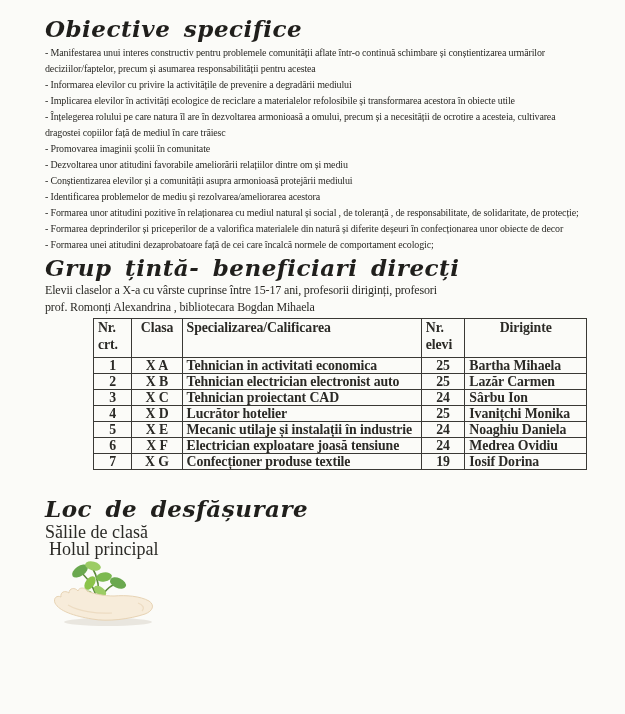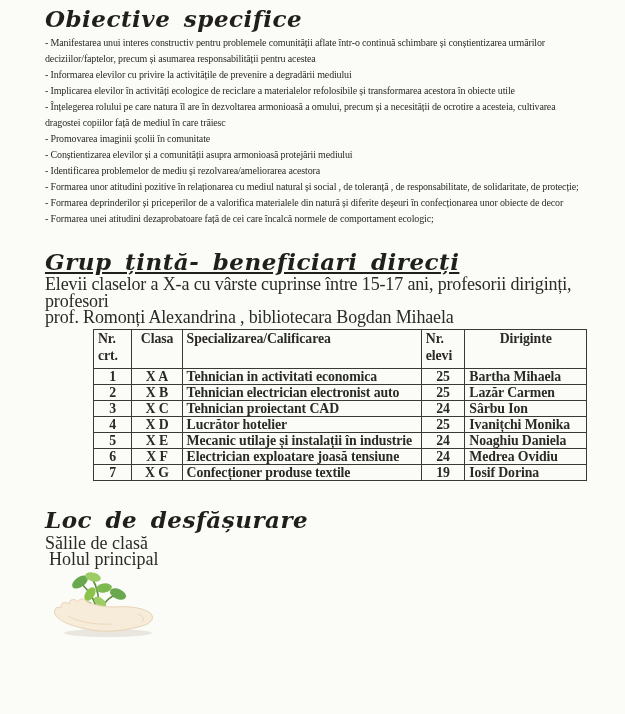--- a/index.html
+++ b/index.html
@@ -11,43 +11,43 @@
     width: 625px;
     height: 714px;
     overflow: hidden;
     font-family: "Liberation Serif", serif;
     color: #2b2a26;
   }
   .page {
     box-sizing: border-box;
     width: 625px;
     height: 714px;
-    padding: 6px 38px 0 45px;
+    padding: 16px 38px 0 45px;
   }
   .script-heading {
     font-family: "DejaVu Serif", serif;
     font-style: italic;
     font-weight: 700;
     font-size: 23px;
     line-height: 26px;
     letter-spacing: 0.5px;
     word-spacing: 5px;
     color: #201f1c;
     margin: 0 0 3px 0;
   }
-  .h-target { margin-top: 22px; margin-bottom: 1px; text-decoration: underline; }
+  .h-target { margin-top: 2px; margin-bottom: 1px; }
   .h-location { margin-top: 26px; margin-bottom: 2px; }
   .body-line {
     font-size: 10px;
     line-height: 16px;
     letter-spacing: -0.15px;
     margin: 0;
   }
   .intro-line {
-    font-size: 18px;
+    font-size: 12px;
     line-height: 16.5px;
     letter-spacing: -0.15px;
     margin: 0;
   }
   .loc-line {
     font-size: 18px;
     line-height: 16.5px;
     margin: 0;
   }
   .loc-line.indent { padding-left: 4px; }
@@ -86,20 +86,21 @@
 <div class="page">
 
   <h1 class="script-heading">Obiective specifice</h1>
 
   <div id="objectives-list">
       <p class="body-line">- Manifestarea unui interes constructiv pentru problemele comunității aflate într-o continuă schimbare și conștientizarea urmărilor deciziilor/faptelor, precum și asumarea responsabilității pentru acestea</p>
       <p class="body-line">- Informarea elevilor cu privire la activitățile de prevenire a degradării mediului</p>
       <p class="body-line">- Implicarea elevilor în activități ecologice de reciclare a materialelor refolosibile și transformarea acestora în obiecte utile</p>
       <p class="body-line">- Înțelegerea rolului pe care natura îl are în dezvoltarea armonioasă a omului, precum și a necesității de ocrotire a acesteia, cultivarea dragostei copiilor față de mediul în care trăiesc</p>
       <p class="body-line">- Promovarea imaginii școlii în comunitate</p>
+      <p class="body-line">- Dezvoltarea unor atitudini favorabile ameliorării relațiilor dintre om și mediu</p>
       <p class="body-line">- Conștientizarea elevilor și a comunității asupra armonioasă protejării mediului</p>
       <p class="body-line">- Identificarea problemelor de mediu și rezolvarea/ameliorarea acestora</p>
       <p class="body-line">- Formarea unor atitudini pozitive în relaționarea cu mediul natural și social , de toleranță , de responsabilitate, de solidaritate, de protecție;</p>
       <p class="body-line">- Formarea deprinderilor și priceperilor de a valorifica materialele din natură și diferite deșeuri în confecționarea unor obiecte de decor</p>
       <p class="body-line">- Formarea unei atitudini dezaprobatoare față de cei care încalcă normele de comportament ecologic;</p>
     </div>
 
   <h1 class="script-heading h-target">Grup țintă- beneficiari direcți</h1>
 
   <p class="intro-line">Elevii claselor a X-a cu vârste cuprinse între 15-17 ani, profesorii diriginți, profesori</p>

